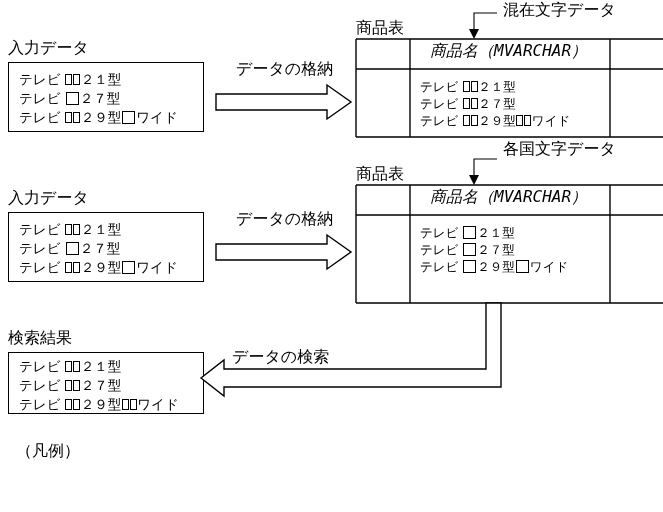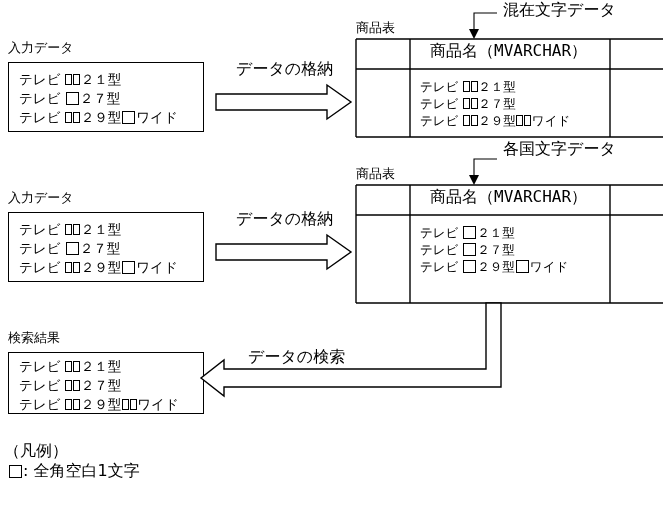--- a/index.html
+++ b/index.html
@@ -2,29 +2,29 @@
 <html><head>
 <meta charset="utf-8">
 <style>
   html,body{margin:0;padding:0;background:#ffffff;}
   body{
     width:663px;height:512px;position:relative;overflow:hidden;
     font-family:"DejaVu Sans","Liberation Sans",sans-serif;
     color:#000000;
   }
   .abs{position:absolute;}
-  .lbl{font-size:13px;line-height:15px;white-space:nowrap;}
+  .lbl{font-size:16px;line-height:15px;white-space:nowrap;}
   .lbl-sm{font-size:16px;line-height:14px;white-space:nowrap;}
   .box{
     border:1.5px solid #000;background:#fff;box-sizing:border-box;
   }
   .boxtext{
     font-size:13.5px;line-height:19px;white-space:pre;letter-spacing:0px;
   }
-  .mono{font-family:"DejaVu Sans Mono","Liberation Mono",monospace;}
+  .mono{font-family:"DejaVu Sans Mono","Liberation Mono",monospace;font-style:italic;}
   
   .hw{
     display:inline-block;width:7px;height:11px;
     border:1.2px solid #000;box-sizing:border-box;
     vertical-align:-1px;margin:0 0.5px;
   }
   
   .fw{
     display:inline-block;width:13px;height:13px;
     border:1.2px solid #000;box-sizing:border-box;
@@ -100,24 +100,21 @@
 </svg>
 <div class="abs lbl-sm mono" style="left:430px;top:190px;">商品名（MVARCHAR）</div>
 <div class="abs boxtext" style="left:420px;top:224px;font-size:12.5px;line-height:17px;"><div>テレビ <span class="fw"></span>２１型</div><div>テレビ <span class="fw"></span>２７型</div><div>テレビ <span class="fw"></span>２９型<span class="fw"></span>ワイド</div></div>
 
 <div class="abs lbl" style="left:8px;top:330px;text-align:center;">検索結果</div>
 
 <div class="abs box" style="left:8px;top:352px;width:196px;height:62px;">
   <div class="abs boxtext" style="left:10px;top:4px;"><div>テレビ <span class="hw"></span><span class="hw"></span>２１型</div><div>テレビ <span class="hw"></span><span class="hw"></span>２７型</div><div>テレビ <span class="hw"></span><span class="hw"></span>２９型<span class="hw"></span><span class="hw"></span>ワイド</div></div>
 </div>
 
-<div class="abs lbl-sm" style="left:248px;top:350px;">データの検索</div>
+<div class="abs lbl-sm" style="left:232px;top:350px;">データの検索</div>
 
 <svg class="abs" style="left:200px;top:300px;" width="310" height="90">
   <path class="arrow" d="M286,3 L301,3 L301,87 L24,87 L24,96 L1,78 L24,60 L24,69 L286,69 Z"></path>
 </svg>
 
-<div class="abs lbl-sm" style="left:4px;top:444px;">（凡例）</div>
+<div class="abs lbl-sm" style="left:16px;top:444px;">（凡例）</div>
 <div class="abs" style="left:8px;top:464px;">
-  <div class="lbl-sm">
-    <span><span class="fw"></span></span><span>: 全角空白1文字</span>
-  </div>
 </div>
 
 </body></html>

